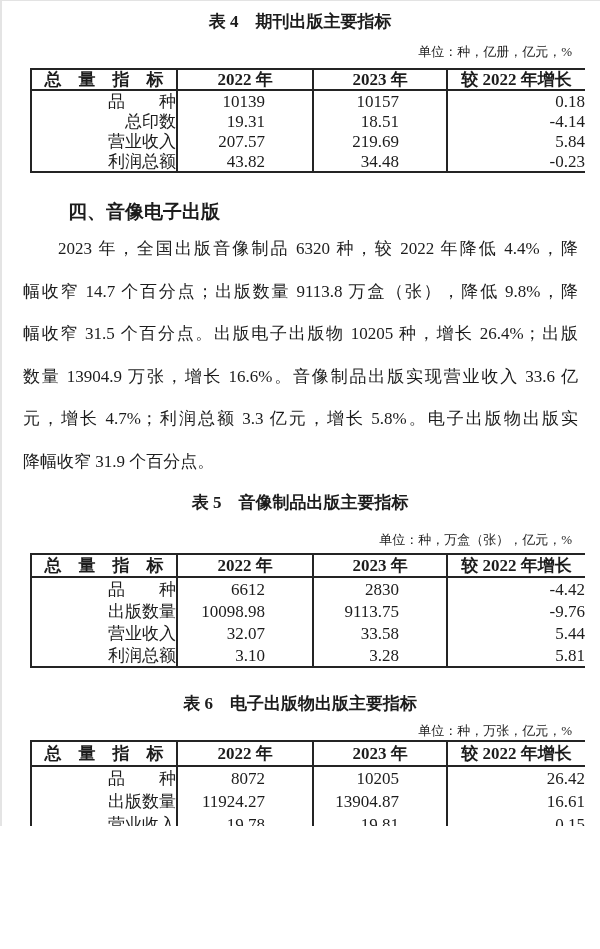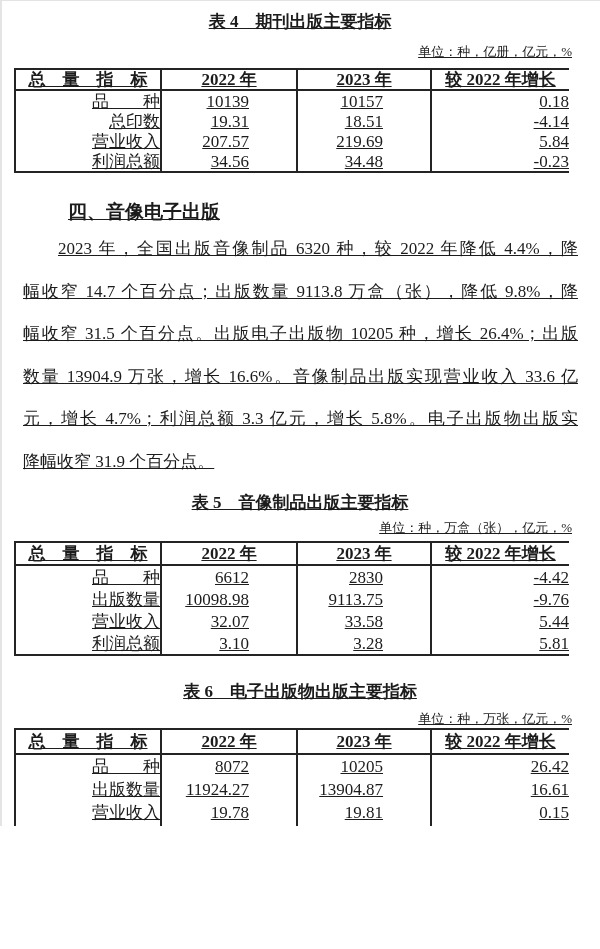--- a/index.html
+++ b/index.html
@@ -4,21 +4,20 @@
 <style>
   html, body { margin: 0; padding: 0; background: #ffffff; }
   .sheet {
     position: relative;
     width: 600px;
     height: 826px;
     background: #ffffff;
     overflow: hidden;
     font-family: "Liberation Serif", "DejaVu Serif", serif;
     color: #1c1c1c;
-    text-decoration: underline;
   }
   
   .edge-left {
     position: absolute; left: 0; top: 0; width: 2px; height: 100%;
     background: #d6d6d6; opacity: .65;
   }
   .edge-top {
     position: absolute; left: 0; top: 0; width: 100%; height: 1px;
     background: #e3e3e3;
   }
@@ -36,25 +35,25 @@
   .t-unit {
     box-sizing: border-box;
     margin: 8px 0 0 22px;
     width: 554px;
     text-align: right;
     font-size: 13px;
     line-height: 20px;
     padding-right: 4px;
   }
   .t-unit.small { line-height: 18px; }
-  .t-unit.mt0 { margin-top: 4px; }
+  .t-unit.mt0 { margin-top: 16px; }
   .t-unit.mt6 { margin-top: 6px; }
 
   table.stat {
-    margin: 6px 0 0 14px;
+    margin: 6px 0 0 30px;
     width: 554px;
     border-collapse: collapse;
     table-layout: fixed;
     font-size: 17px;
     border-top: 2.5px solid #242424;
     border-bottom: 2.5px solid #242424;
     border-left: 2px solid #242424;
   }
   table.stat.mt4 { margin-top: 4px; }
   table.stat.mt0 { margin-top: 0; }
@@ -143,21 +142,21 @@
       <td class="c4">-4.14</td>
     </tr>
     <tr>
       <td class="c1">营业收入</td>
       <td class="c2">207.57</td>
       <td class="c3">219.69</td>
       <td class="c4">5.84</td>
     </tr>
     <tr>
       <td class="c1">利润总额</td>
-      <td class="c2">34.56</td>
+      <td class="c2">43.82</td>
       <td class="c3">34.48</td>
       <td class="c4">-0.23</td>
     </tr>
   </tbody>
     </table>
 
   <div class="sec-heading">四、音像电子出版</div>
   <div class="paragraph">
     <div class="p-line first">2023 年，全国出版音像制品 6320 种，较 2022 年降低 4.4%，降</div>
     <div class="p-line">幅收窄 14.7 个百分点；出版数量 9113.8 万盒（张），降低 9.8%，降</div>

